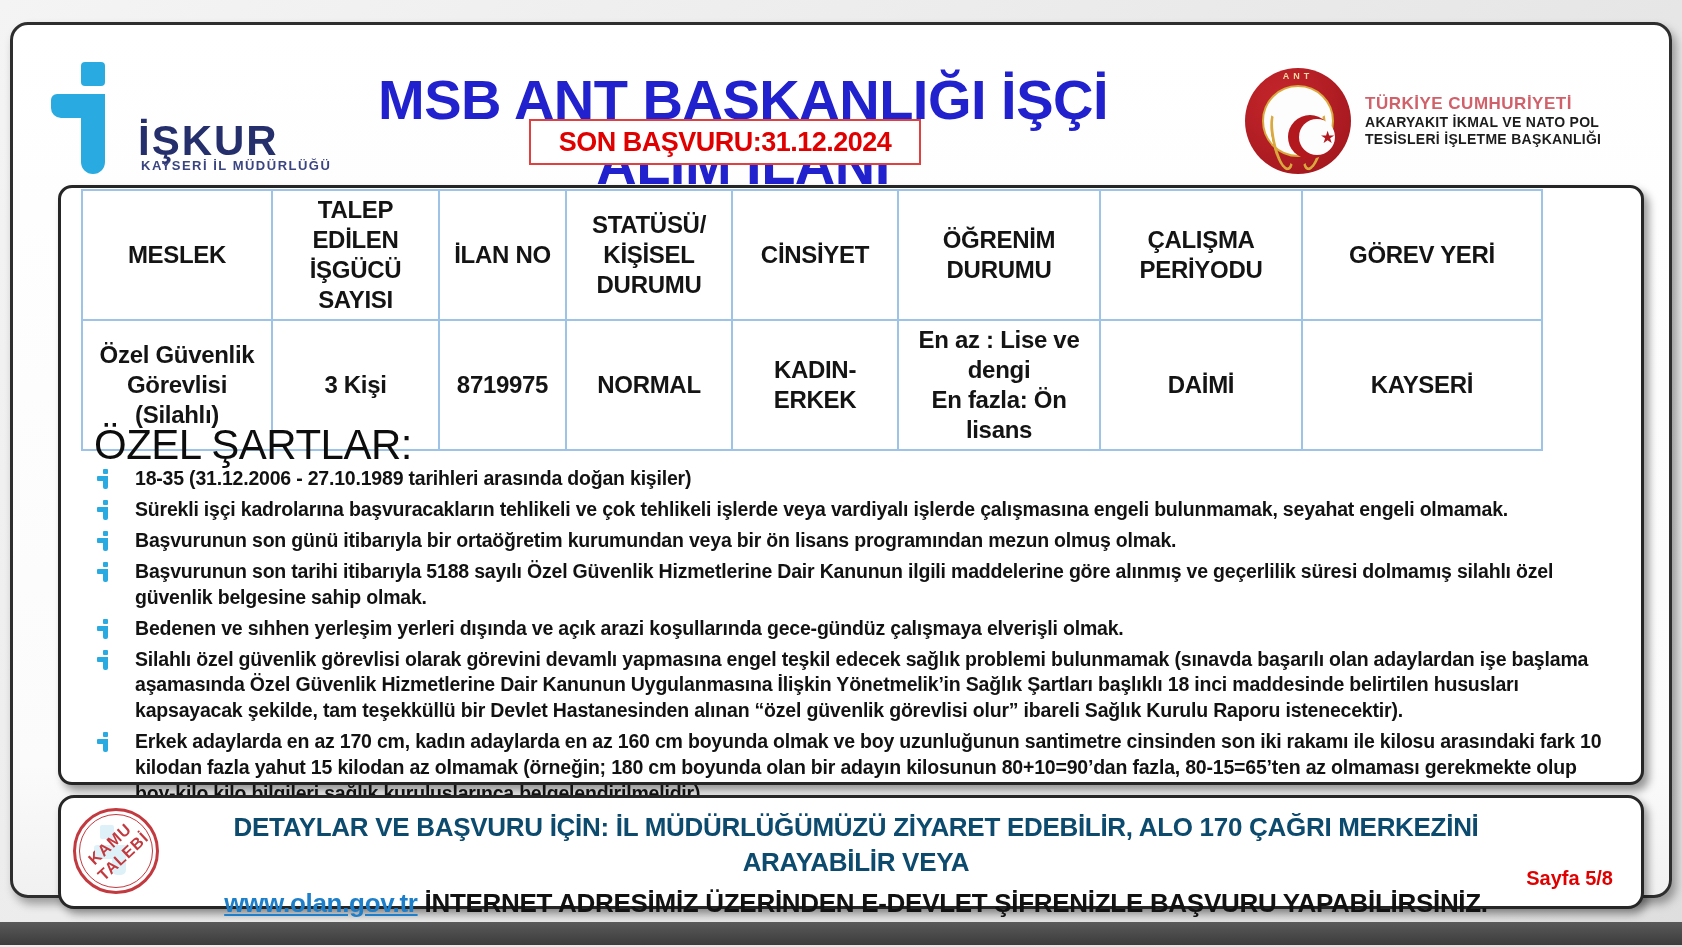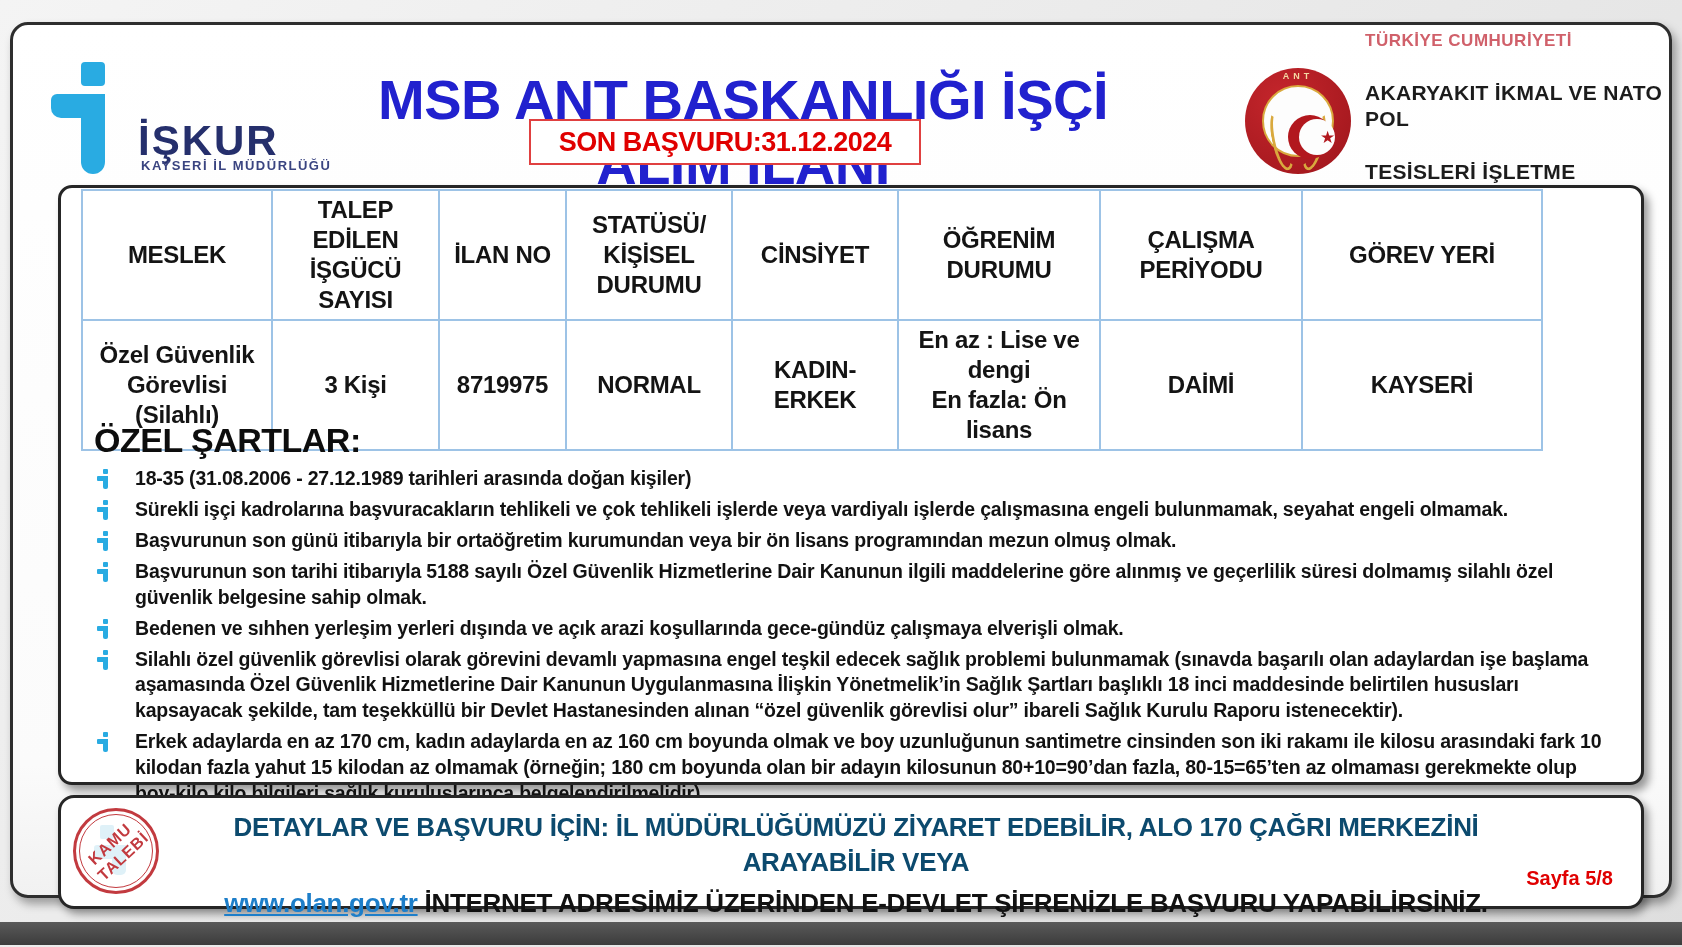--- a/index.html
+++ b/index.html
@@ -49,21 +49,21 @@
   .emblem-inner { position:absolute; inset:17px; background:#fdfdfd; border-radius:50%; border:2px solid #d9a93e; }
   .crescent { position:absolute; left:24px; top:28px; width:44px; height:44px; border-radius:50%; background:#b2181e; }
   .crescent::after { content:""; position:absolute; left:11px; top:4px; width:36px; height:36px; border-radius:50%; background:#fdfdfd; }
   .emb-star { position:absolute; left:56px; top:40px; color:#b2181e; font-size:17px; }
   .wreath-l, .wreath-r { position:absolute; top:22px; width:20px; height:62px; border:3px solid #d9a93e; border-radius:50%; border-top-color:transparent; }
   .wreath-l { left:8px;  border-right-color:transparent; transform:rotate(-12deg); }
   .wreath-r { right:8px; border-left-color:transparent;  transform:rotate(12deg); }
   .ministry-lines { margin-left:14px; line-height:1.22; }
   .min-line1 { font-size:17px; font-weight:600; color:#d0606a; letter-spacing:0.5px; }
   .min-line2 { font-size:19px; font-weight:800; color:#c9505c; letter-spacing:0.3px; }
-  .min-line3, .min-line4 { font-size:21px; font-weight:800; color:#1c1c1c; letter-spacing:0.3px;margin-top:28px; }
+  .min-line3, .min-line4 { font-size:14px; font-weight:800; color:#1c1c1c; letter-spacing:0.3px; }
 
   
   .content-box {
     position:absolute; left:45px; top:160px; width:1586px; height:600px;
     border:3px solid #262626; border-radius:14px; background:#fff;
     box-shadow:5px 6px 9px rgba(0,0,0,0.4);
   }
   table.jobs { border-collapse:collapse; margin:1px 0 0 20px; table-layout:fixed; }
   table.jobs th, table.jobs td { border:2px solid #9dc3e6; background:#fff; }
   table.jobs th {
@@ -74,21 +74,21 @@
     height:110px; font-size:24px; font-weight:800; color:#141414;
     text-align:center; vertical-align:middle; padding:4px 8px; line-height:1.25; letter-spacing:-0.3px;
   }
   td.red { color:#e00000; }
   td.c-meslek { font-size:26px; }
   td.c-ilanno { font-size:30px; }
   td.c-ogrenim { text-align:left; white-space:pre-line; padding-left:6px; font-size:24px; }
   .w-meslek{width:190px}.w-talep{width:167px}.w-ilan{width:127px}.w-status{width:166px}
   .w-cins{width:166px}.w-ogr{width:202px}.w-per{width:202px}.w-gorev{width:240px}
 
-  .ozel-title { position:absolute; left:33px; top:233px; font-size:34px; font-weight:700; color:#0d0d0d; letter-spacing:-0.5px; }
+  .ozel-title { position:absolute; left:33px; top:233px; font-size:42px; font-weight:400; color:#0d0d0d; letter-spacing:-0.5px; }
   .bullet-list { position:absolute; left:36px; top:278px; width:1520px; list-style:none; }
   .bullet-list li { display:flex; align-items:flex-start; margin-bottom:5px; }
   .bullet-ico { position:relative; flex:0 0 14px; width:14px; height:20px; margin-top:3px; }
   .bullet-ico .b-dot  { position:absolute; left:6px; top:0;   width:5px; height:5px;  background:#29abe2; border-radius:1px; }
   .bullet-ico .b-arm  { position:absolute; left:0;   top:7px; width:11px; height:5px; background:#29abe2; border-radius:1px; }
   .bullet-ico .b-stem { position:absolute; left:6px; top:7px; width:5px; height:13px; background:#29abe2; border-radius:0 0 2px 2px; }
   .bullet-text {
     margin-left:24px; font-size:19.5px; font-weight:700; color:#121212;
     line-height:1.33; letter-spacing:-0.2px;
   }
@@ -199,21 +199,21 @@
 
     <div class="ozel-title">ÖZEL ŞARTLAR:</div>
 
     <ul class="bullet-list">
       <li>
         <span class="bullet-ico">
             <span class="b-dot"></span>
             <span class="b-arm"></span>
             <span class="b-stem"></span>
           </span>
-        <span class="bullet-text">18-35 (31.08.2006 - 27.12.1989 tarihleri arasında doğan kişiler)</span>
+        <span class="bullet-text">18-35 (31.12.2006 - 27.10.1989 tarihleri arasında doğan kişiler)</span>
       </li>
       <li>
         <span class="bullet-ico">
             <span class="b-dot"></span>
             <span class="b-arm"></span>
             <span class="b-stem"></span>
           </span>
         <span class="bullet-text">Sürekli işçi kadrolarına başvuracakların tehlikeli ve çok tehlikeli işlerde veya vardiyalı işlerde çalışmasına engeli bulunmamak, seyahat engeli olmamak.</span>
       </li>
       <li>

